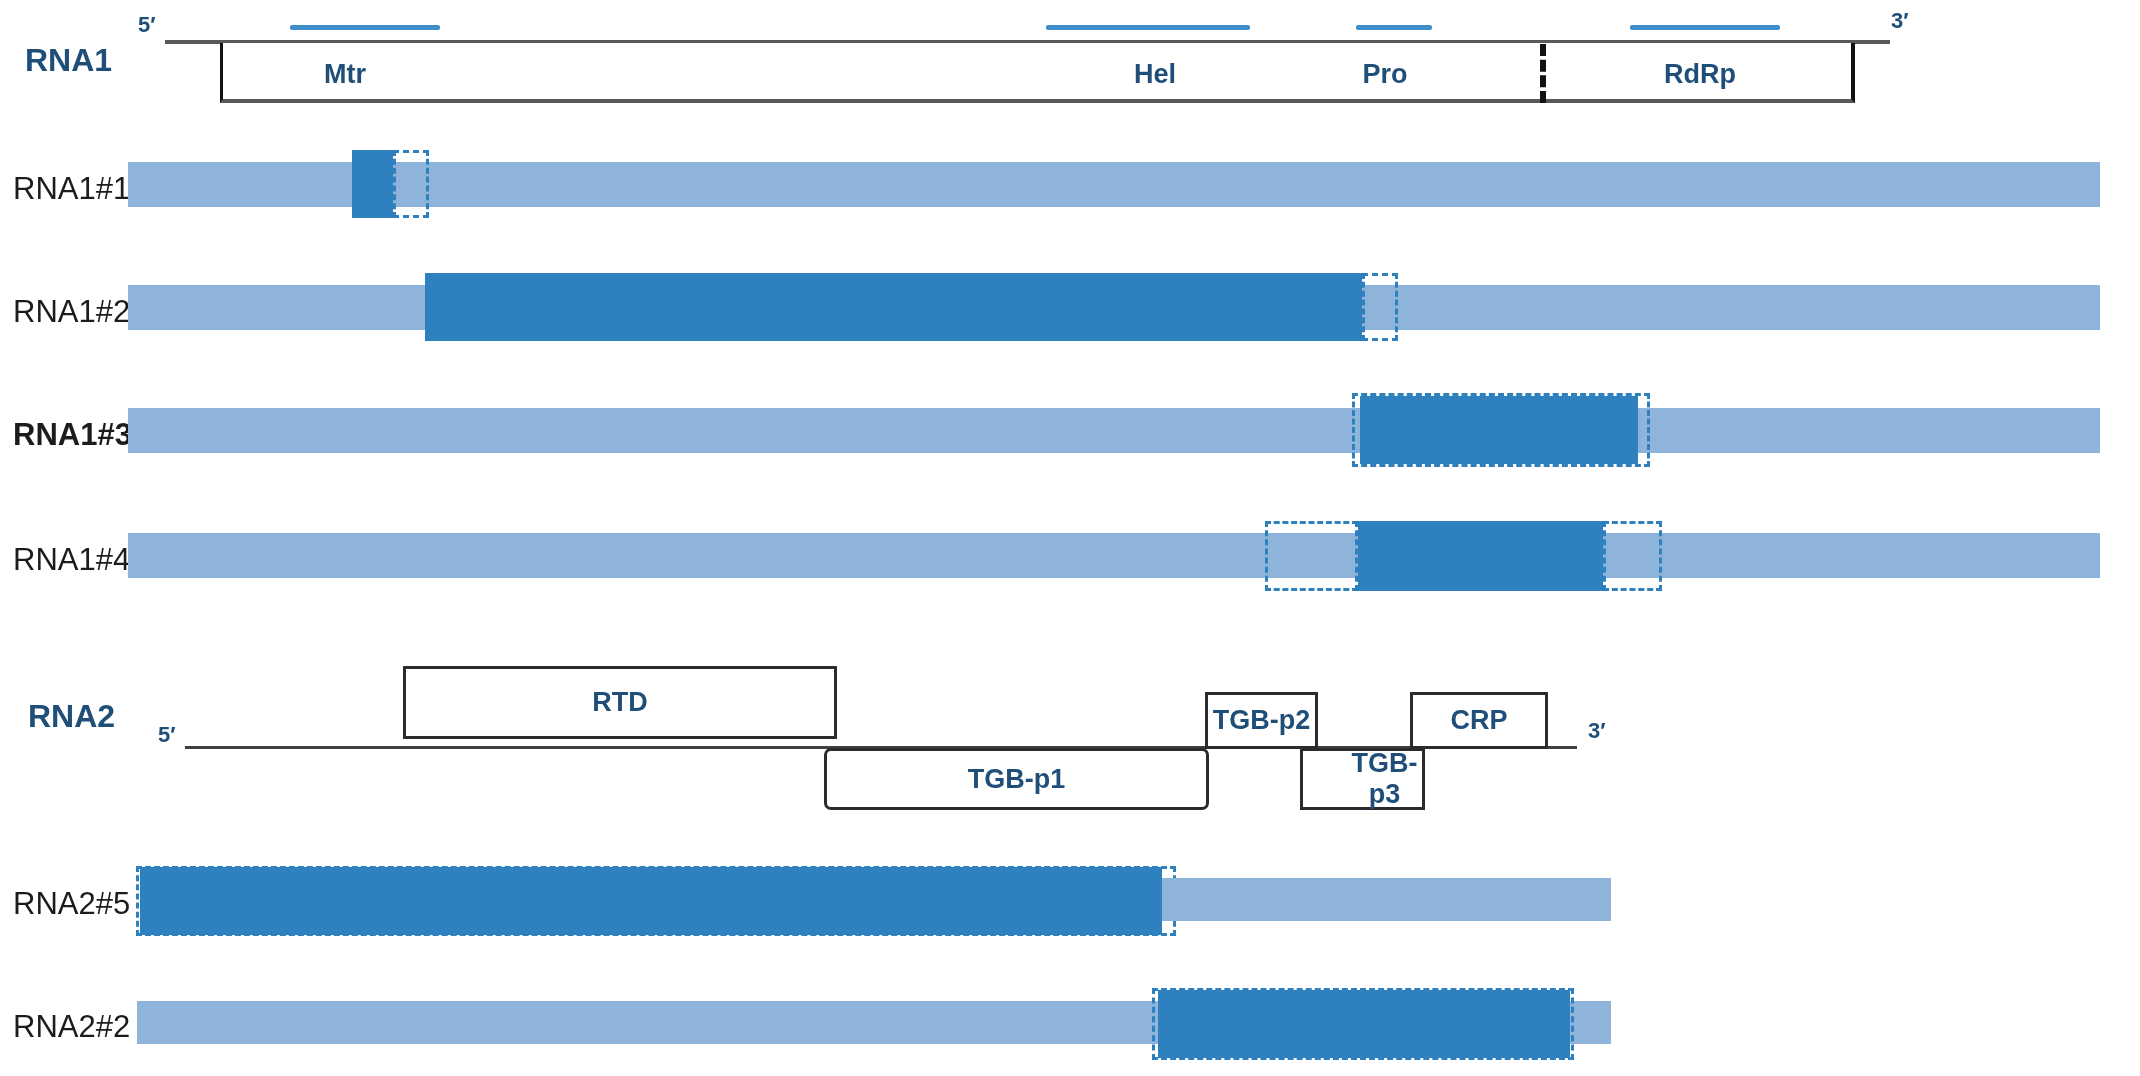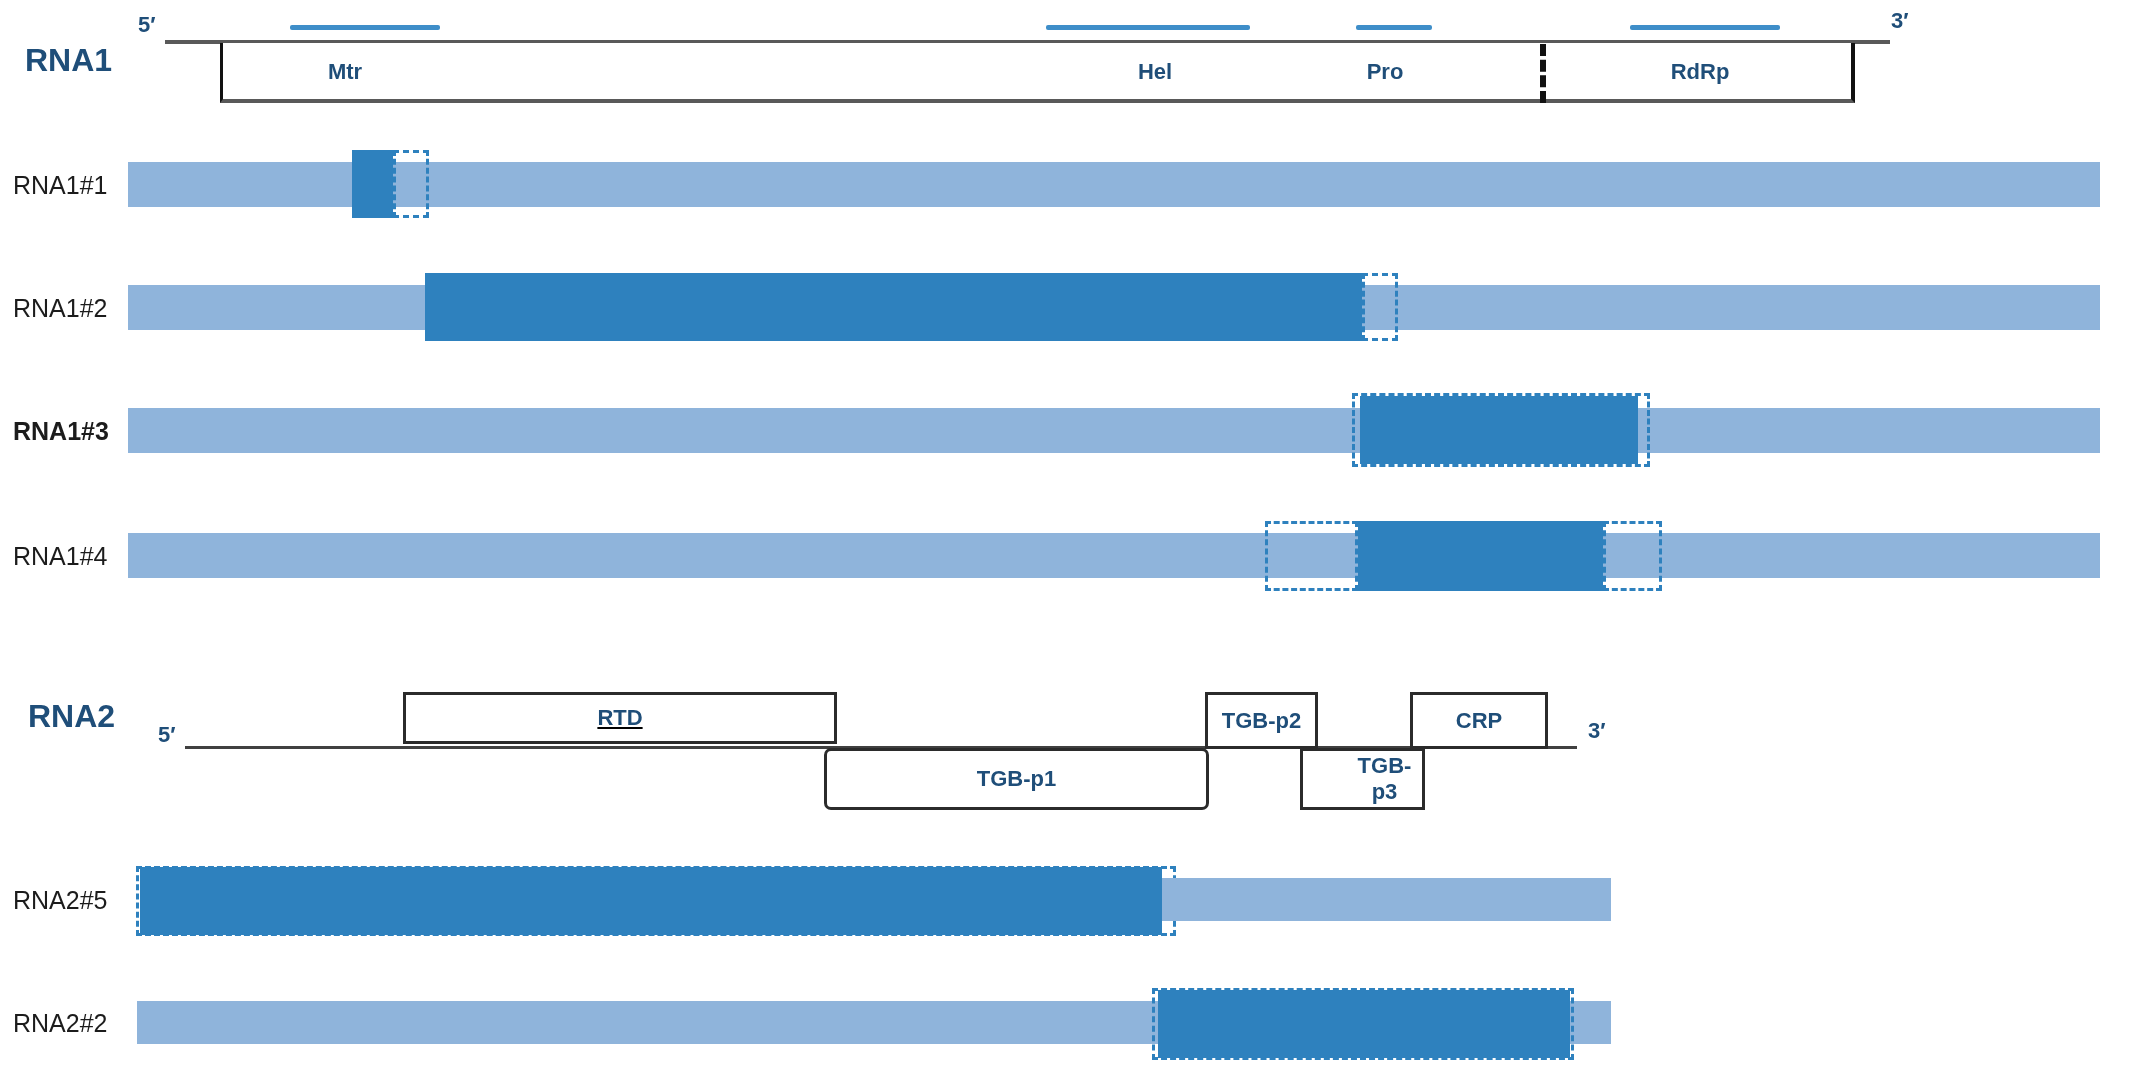--- a/index.html
+++ b/index.html
@@ -4,22 +4,22 @@
 <style>
   * { margin:0; padding:0; box-sizing:border-box; }
   html,body { background:#ffffff; }
   #figure {
     position:relative; width:2140px; height:1076px; background:#ffffff;
     font-family:"Liberation Sans", sans-serif; overflow:hidden;
   }
   .abs { position:absolute; }
   .prime-label { font-size:22px; color:#1F4E79; font-weight:bold; }
   .rna-title { font-size:32px; color:#1F4E79; font-weight:bold; }
-  .dom-label { font-size:22px; color:#1F4E79; font-weight:bold; text-align:center; }
-  .row-label { font-size:25px; color:#1c1c1c; }
+  .dom-label { font-size:27px; color:#1F4E79; font-weight:bold; text-align:center; }
+  .row-label { font-size:31px; color:#1c1c1c; }
   .cov-line { height:5px; background:#3E8EC9; border-radius:2px; }
   .bar-light { background:#8FB4DB; }
   .box-dark { background:#2E81BE; }
   .box-dashed { border:3px dashed #2E81BE; background:transparent; }
   .orf-box {
     background:#ffffff; border:3px solid #2b2b2b;
     display:flex; align-items:center; justify-content:center;
   }
 </style>
 </head>
@@ -72,21 +72,21 @@
   <div class="abs box-dashed" style="left:1603px; top:521px; width:59px; height:70px;"></div>
 
   <div class="abs rna-title" style="left:28px; top:698px;">RNA2</div>
 
   <div class="abs prime-label" style="left:158px; top:722px;">5′</div>
 
   <div class="abs prime-label" style="left:1588px; top:718px;">3′</div>
 
   <div class="abs" style="left:185px; top:746px; width:1392px; height:3px; background:#404040;"></div>
 
-  <div class="abs orf-box" style="left:403px; top:692px; width:434px; height:52px;text-decoration:underline;">
+  <div class="abs orf-box" style="left:403px; top:666px; width:434px; height:73px;">
     <span class="dom-label">RTD</span>
   </div>
   <div class="abs orf-box" style="left:1205px; top:692px; width:113px; height:57px;">
     <span class="dom-label">TGB-p2</span>
   </div>
   <div class="abs orf-box" style="left:1410px; top:692px; width:138px; height:57px;">
     <span class="dom-label">CRP</span>
   </div>
 
   <div class="abs orf-box" style="left:824px; top:748px; width:385px; height:62px;border-radius:7px;">

